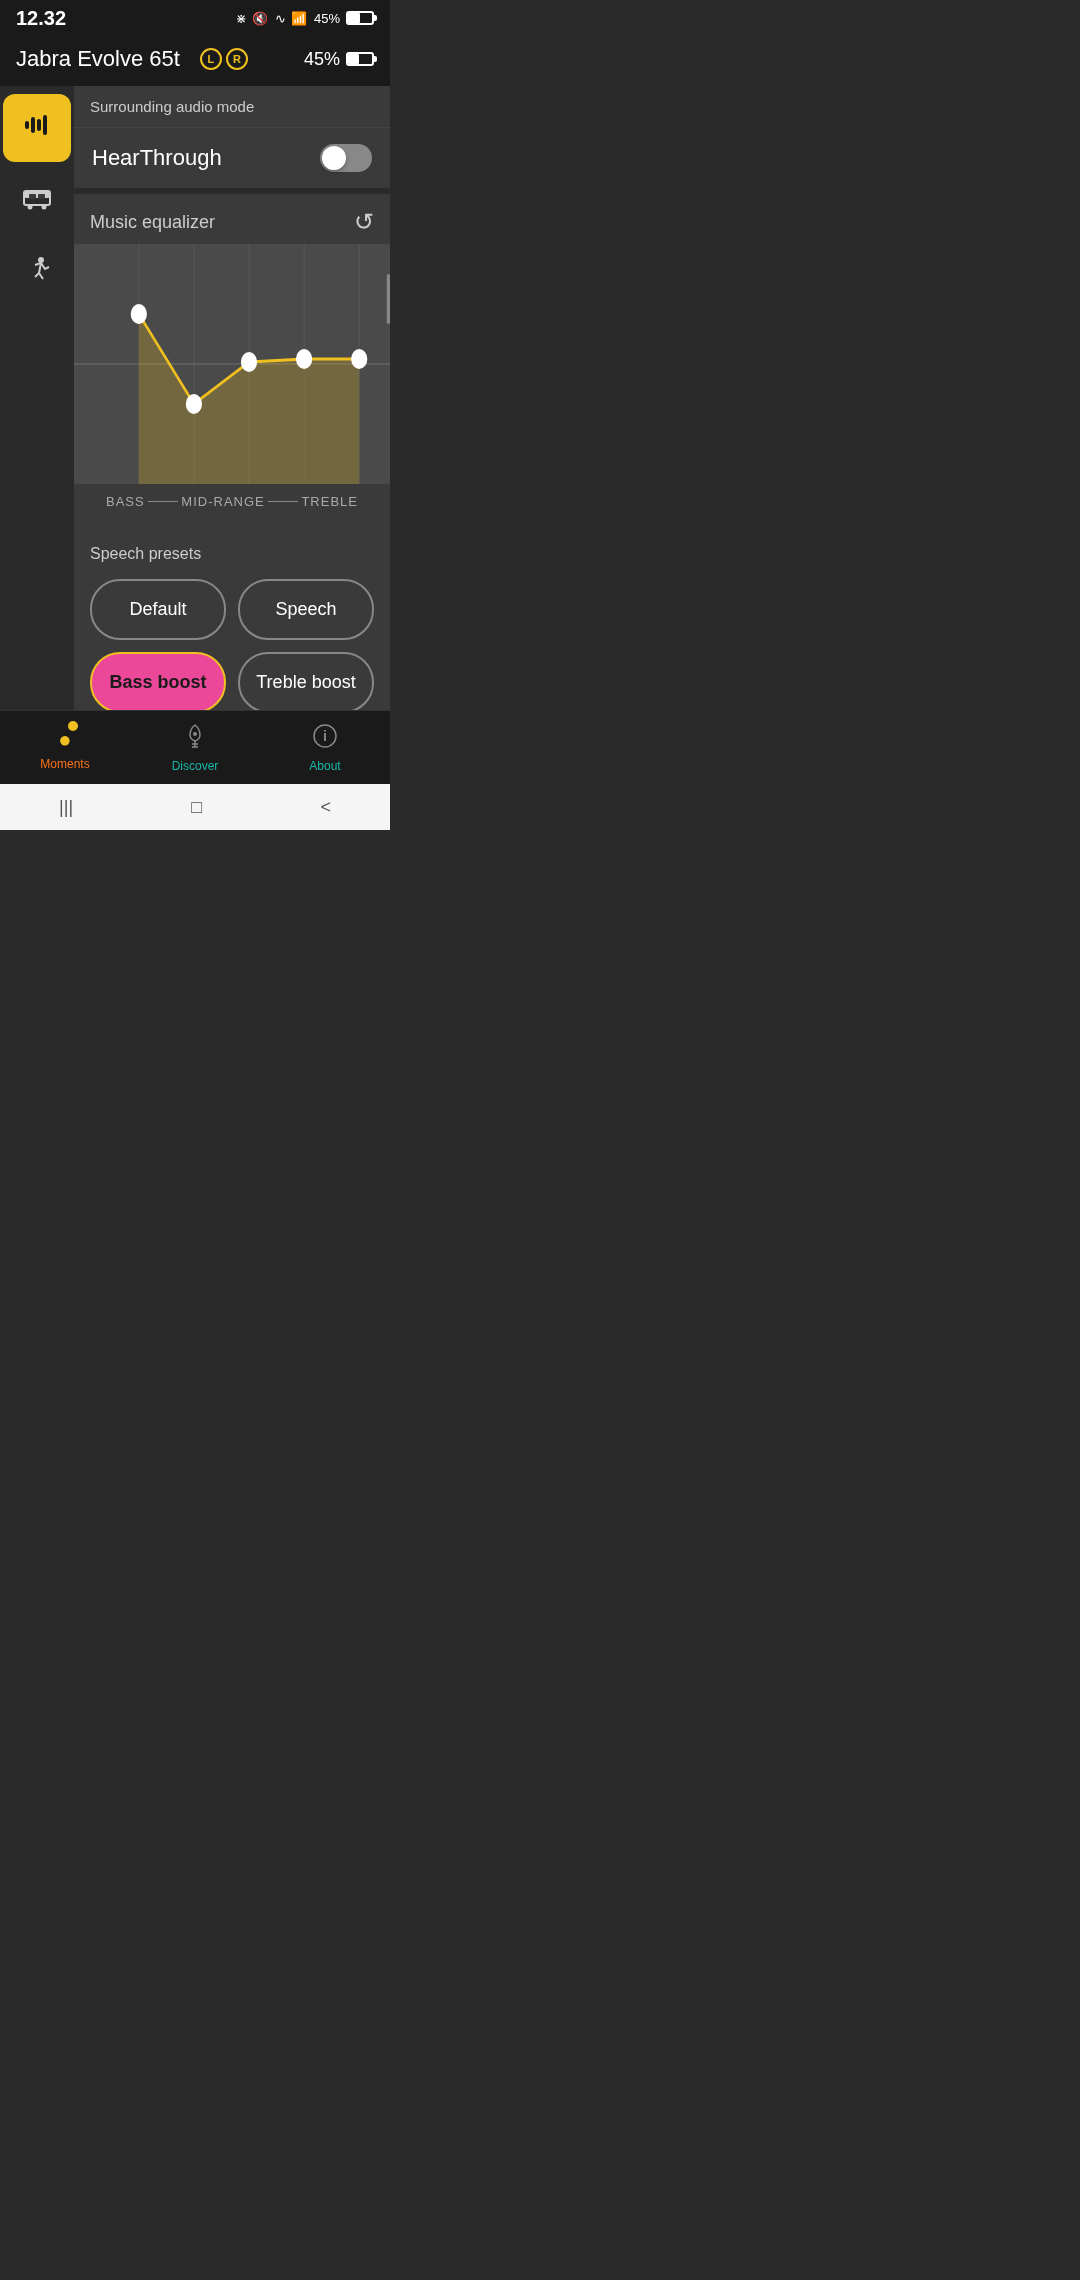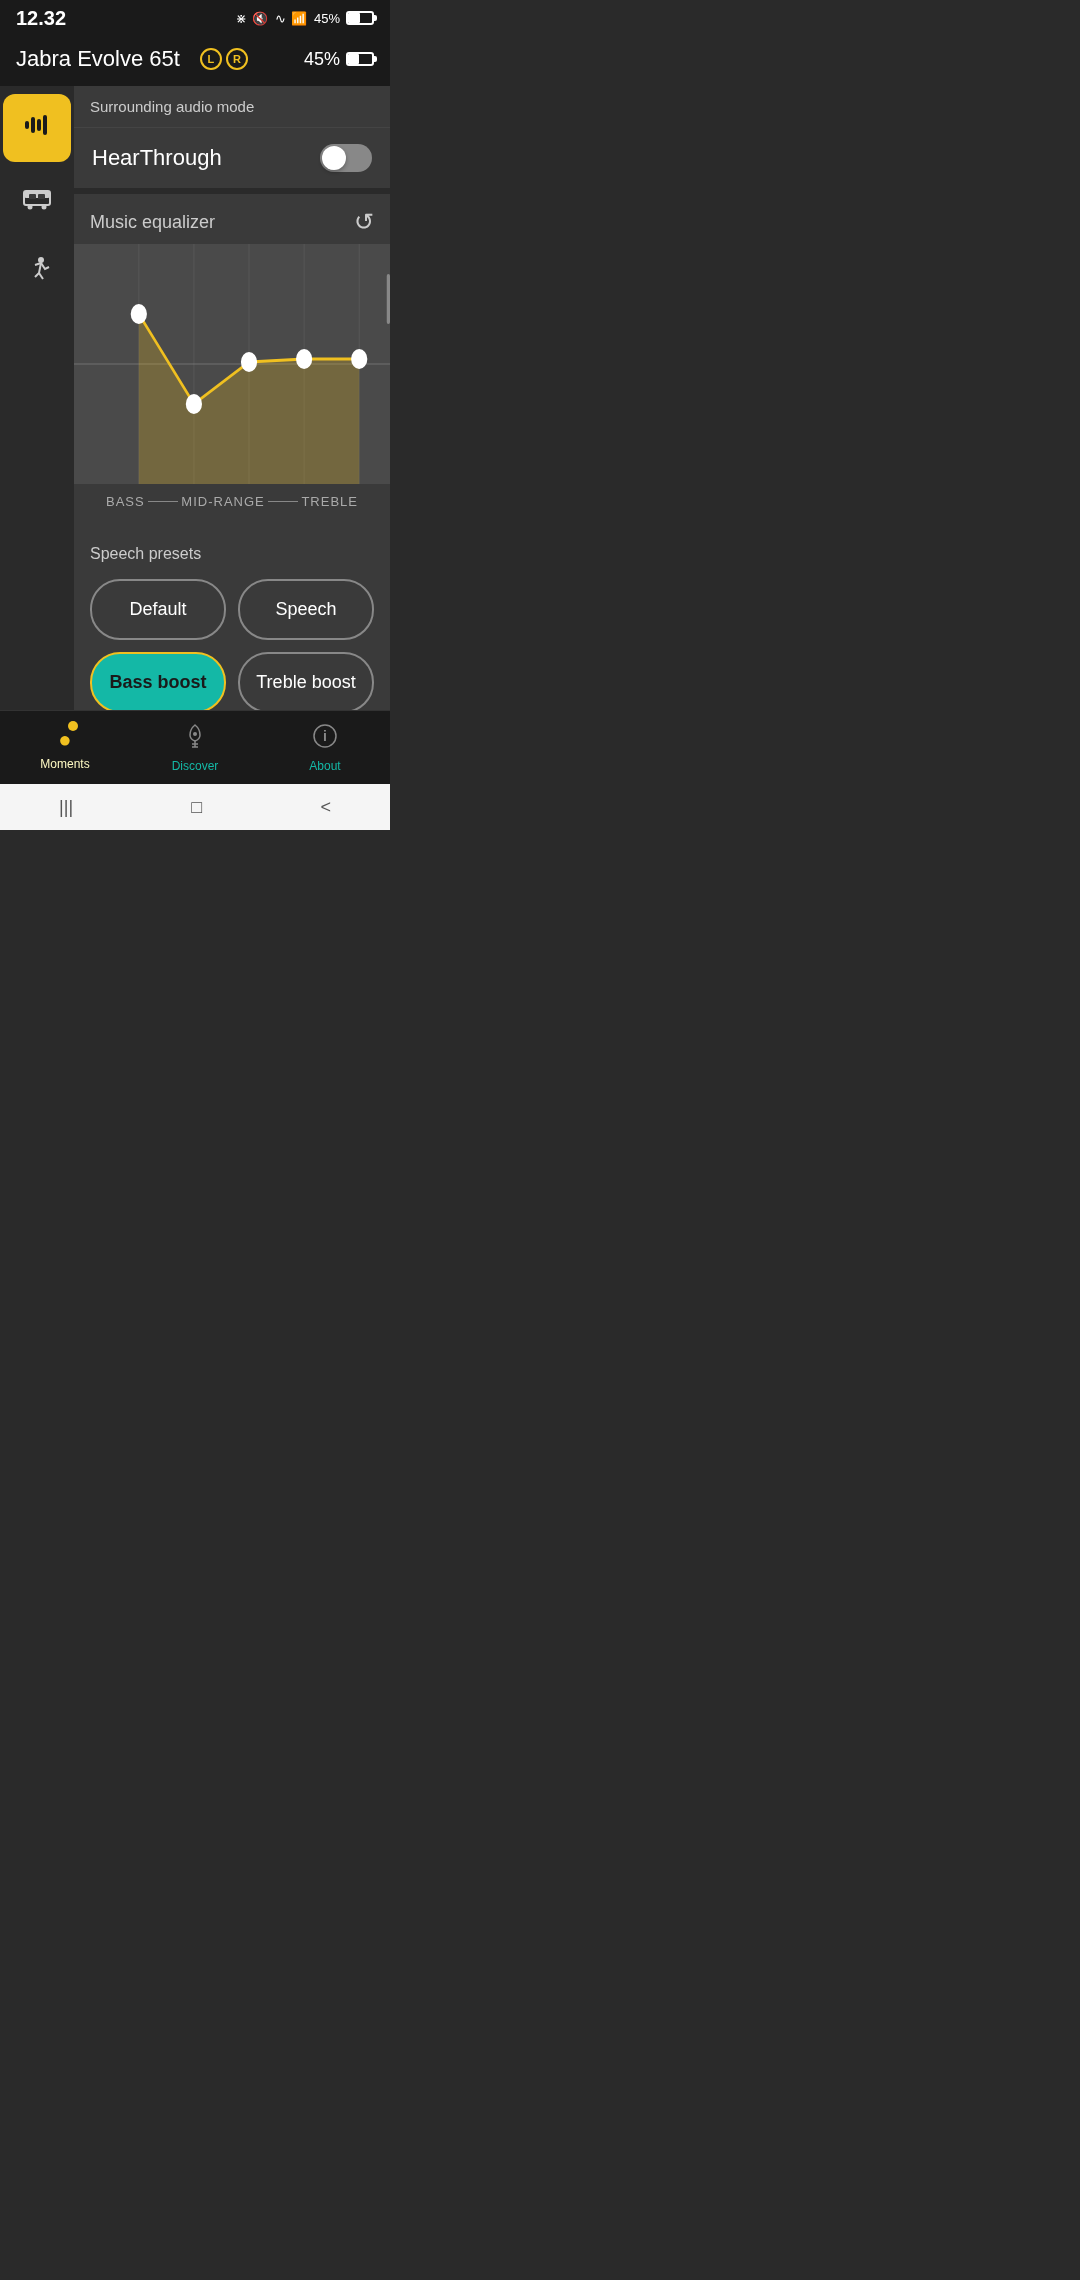--- a/index.html
+++ b/index.html
@@ -293,21 +293,21 @@
       border-radius: 30px;
       border: 2px solid #888888;
       background: transparent;
       color: #ffffff;
       font-size: 18px;
       font-weight: 400;
       cursor: pointer;
     }
 
     .preset-btn.active {
-      background: #14b8a6;
+      background: #ec4899;
       border-color: #f0c020;
       color: #1a1a1a;
       font-weight: 700;
     }
 
     
     .bottom-nav {
       background: #1a1a1a;
       height: 74px;
       display: flex;
@@ -344,21 +344,21 @@
       top: -4px;
       right: -6px;
     }
 
     .nav-label {
       font-size: 12px;
       color: #14b8a6;
     }
 
     .nav-label.active {
-      color: #fef9c3;
+      color: #f97316;
     }
 
     
     .sys-nav {
       background: #f5f5f5;
       height: 46px;
       display: flex;
       align-items: center;
       justify-content: space-around;
     }

